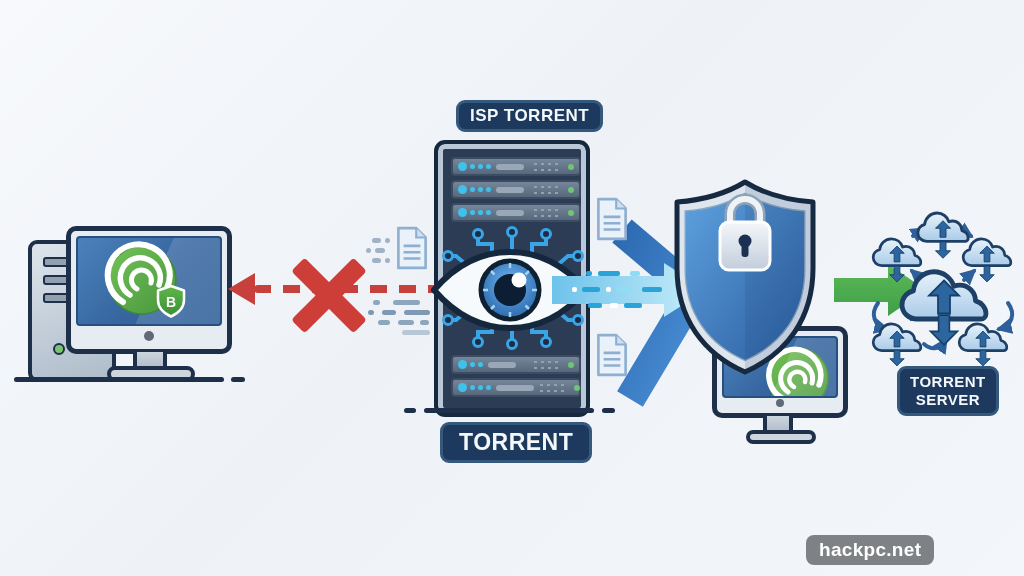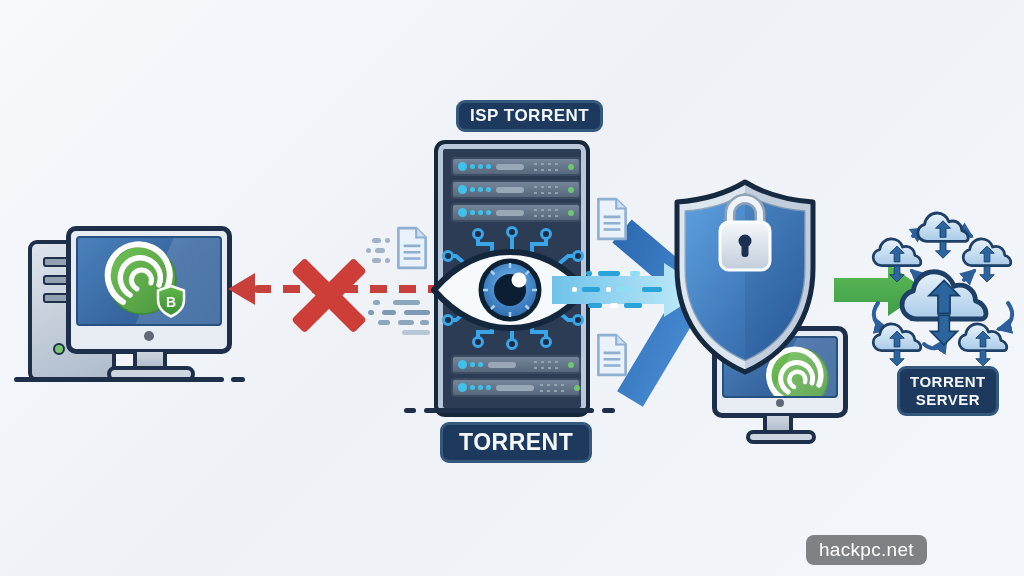--- a/index.html
+++ b/index.html
@@ -92,21 +92,21 @@
   
   .vpn-text {
     position:absolute; left:666px; top:276px; width:158px; text-align:center;
     font-size:43px; font-weight:bold; color:#ffffff; letter-spacing:2px;
     text-shadow:0 3px 4px rgba(10,30,60,.35);
   }
 
   
   .watermark {
     position:absolute; left:806px; top:535px; background:#7f8285;
-    border-radius:8px; color:#ffffff; font-weight:normal; font-size:19px;
+    border-radius:8px; color:#ffffff; font-weight:bold; font-size:19px;
     padding:4px 13px; letter-spacing:.3px;
   }
 </style>
 </head>
 <body>
 
 <div id="canvas">
 
   <div class="tower">
     <div class="vent" style="top:13px"></div>

